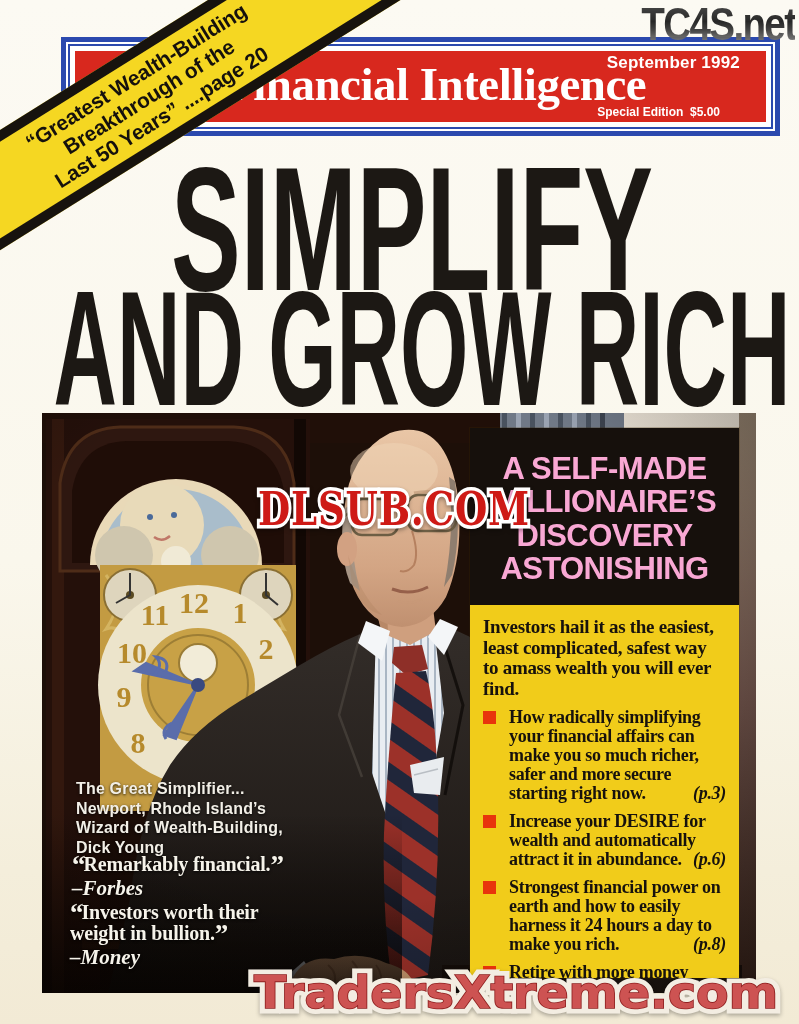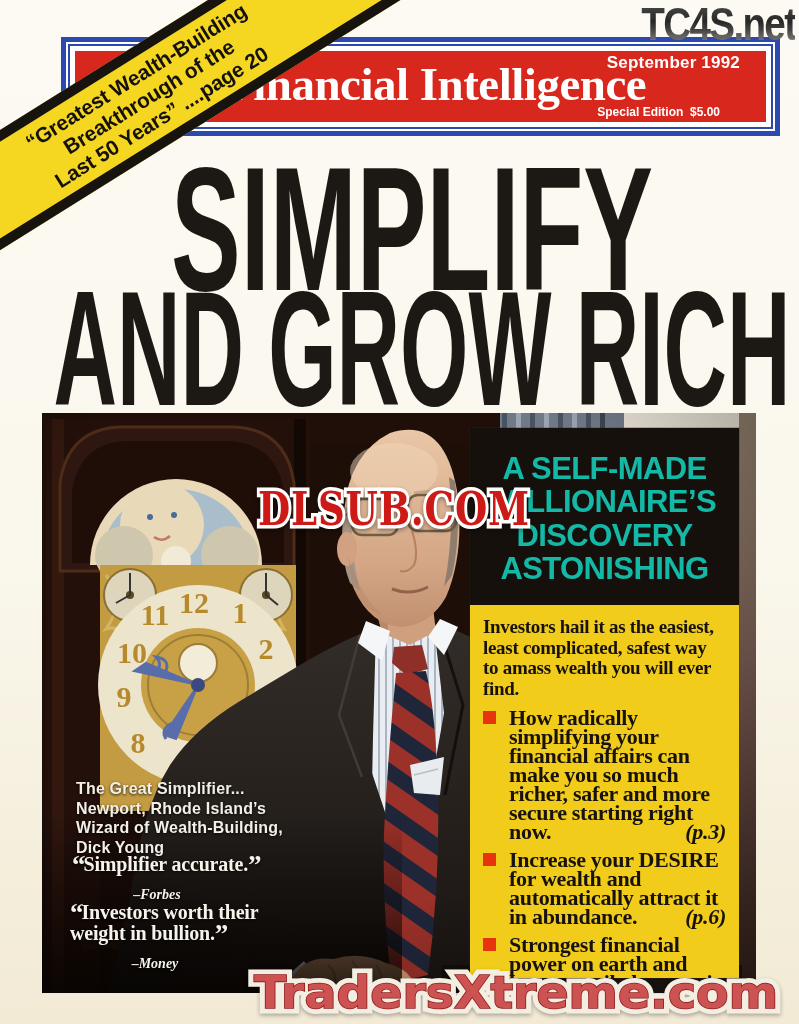--- a/index.html
+++ b/index.html
@@ -47,40 +47,40 @@
     position:absolute; left:34px; top:366px; z-index:3;
     font-weight:bold; font-size:17px; line-height:19.5px; color:#f2efe7;
     transform:scaleX(0.94); transform-origin:0 0; letter-spacing:.2px;
     text-shadow:0 1px 3px rgba(0,0,0,.85); white-space:nowrap;
   }
   .quote{position:absolute; z-index:3; color:#f6f3ea; text-shadow:0 1px 3px rgba(0,0,0,.85);}
   .quote-1{left:30px; top:441px; width:228px;}
   .quote-2{left:28px; top:489px; width:218px;}
   .qtext{margin:0; font-family:"Liberation Serif",serif; font-weight:bold; font-size:20px; line-height:21px; letter-spacing:-0.2px;}
   .qmark{font-size:27px; line-height:10px; letter-spacing:-2px; vertical-align:-3px;}
-  .qsrc{font-family:"Liberation Serif",serif; font-weight:bold; font-style:italic; font-size:14px; margin-top:12px; text-align:center;}
+  .qsrc{font-family:"Liberation Serif",serif; font-weight:bold; font-style:italic; font-size:21px; margin-top:1px; text-align:left;}
   .quote-1 .qsrc{padding-right:58px;}
   .quote-2 .qsrc{padding-right:48px;}
   
   .infobox{position:absolute; left:470px; top:428px; width:269px; height:550px; z-index:2; background:#f1cc1a; box-shadow:0 0 0 1px rgba(60,40,0,.25);}
   .infobox-header{
     height:173px; background:#16100c; display:flex; flex-direction:column;
     align-items:center; justify-content:center; padding-top:4px;
   }
   .infobox-header-line{
-    font-weight:bold; font-size:31px; line-height:33.5px; color:#14b8a6; letter-spacing:-0.6px; white-space:nowrap;
+    font-weight:bold; font-size:31px; line-height:33.5px; color:#f9a8d4; letter-spacing:-0.6px; white-space:nowrap;
   }
   .infobox-body{padding:12px 13px 0 13px; overflow:hidden; height:361px;}
   .intro{
     margin:0; font-family:"Liberation Serif",serif; font-weight:bold; font-size:19px;
     line-height:20.5px; color:#17120d; letter-spacing:-0.3px;
   }
   .bitem{
     position:relative; margin-top:9px; padding-left:26px;
-    font-family:"Liberation Serif",serif; font-weight:bold; font-size:22px;
+    font-family:"Liberation Serif",serif; font-weight:bold; font-size:18px;
     line-height:19px; color:#17120d; letter-spacing:-0.3px;
   }
   .bsq{position:absolute; left:0; top:3px; width:13px; height:13px; background:#e8340c;}
   .bpage{float:right; font-style:italic;}
   
   .dlsub{position:absolute; left:246px; top:476px; z-index:4; filter:drop-shadow(0 2px 2px rgba(0,0,0,.35));}
   .dlsub text{
     font-family:"DejaVu Serif",serif; font-weight:bold; font-size:46px;
     stroke:#ffffff; stroke-width:7px; paint-order:stroke; fill:#ce1a16; letter-spacing:1px;
   }
@@ -276,21 +276,21 @@
     </svg>
 
     <div class="caption">
       <div>The Great Simplifier...</div>
       <div>Newport, Rhode Island’s</div>
       <div>Wizard of Wealth-Building,</div>
       <div>Dick Young</div>
     </div>
 
     <div class="quote quote-1">
-      <p class="qtext"><span class="qmark">“</span><span>Simplifier accurate.</span><span class="qmark">”</span></p>
+      <p class="qtext"><span class="qmark">“</span><span>Remarkably financial.</span><span class="qmark">”</span></p>
       <div class="qsrc">–Forbes</div>
     </div>
     <div class="quote quote-2">
       <p class="qtext"><span class="qmark">“</span><span>Investors worth their weight in bullion.</span><span class="qmark">”</span></p>
       <div class="qsrc">–Money</div>
     </div>
   </div>
 
   <div class="infobox">
     <div class="infobox-header">

